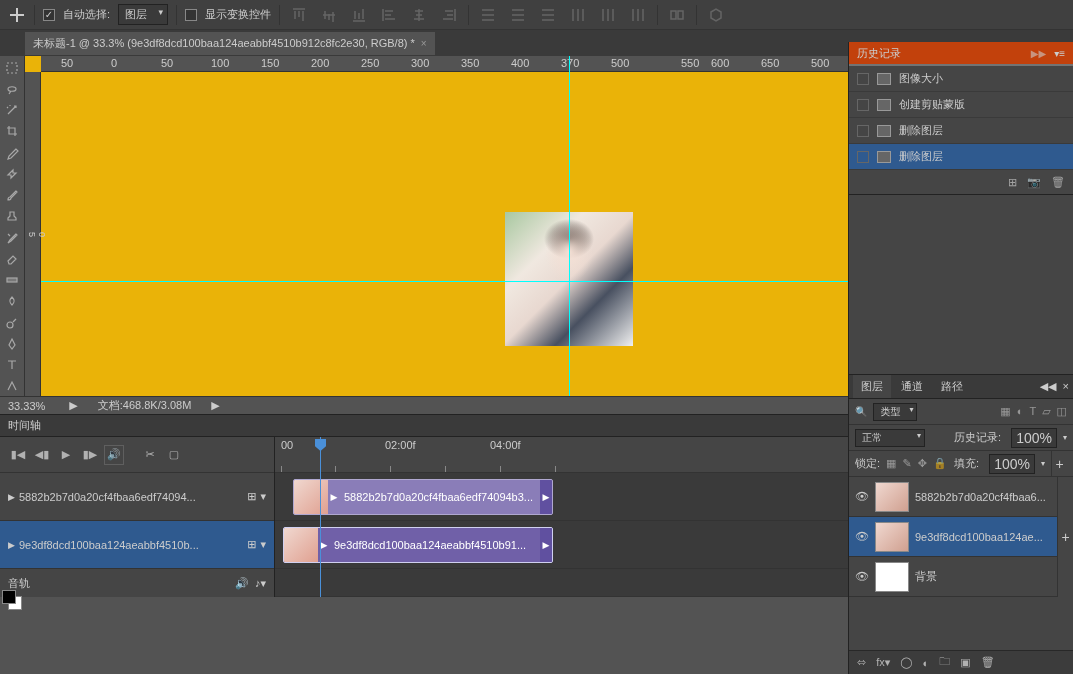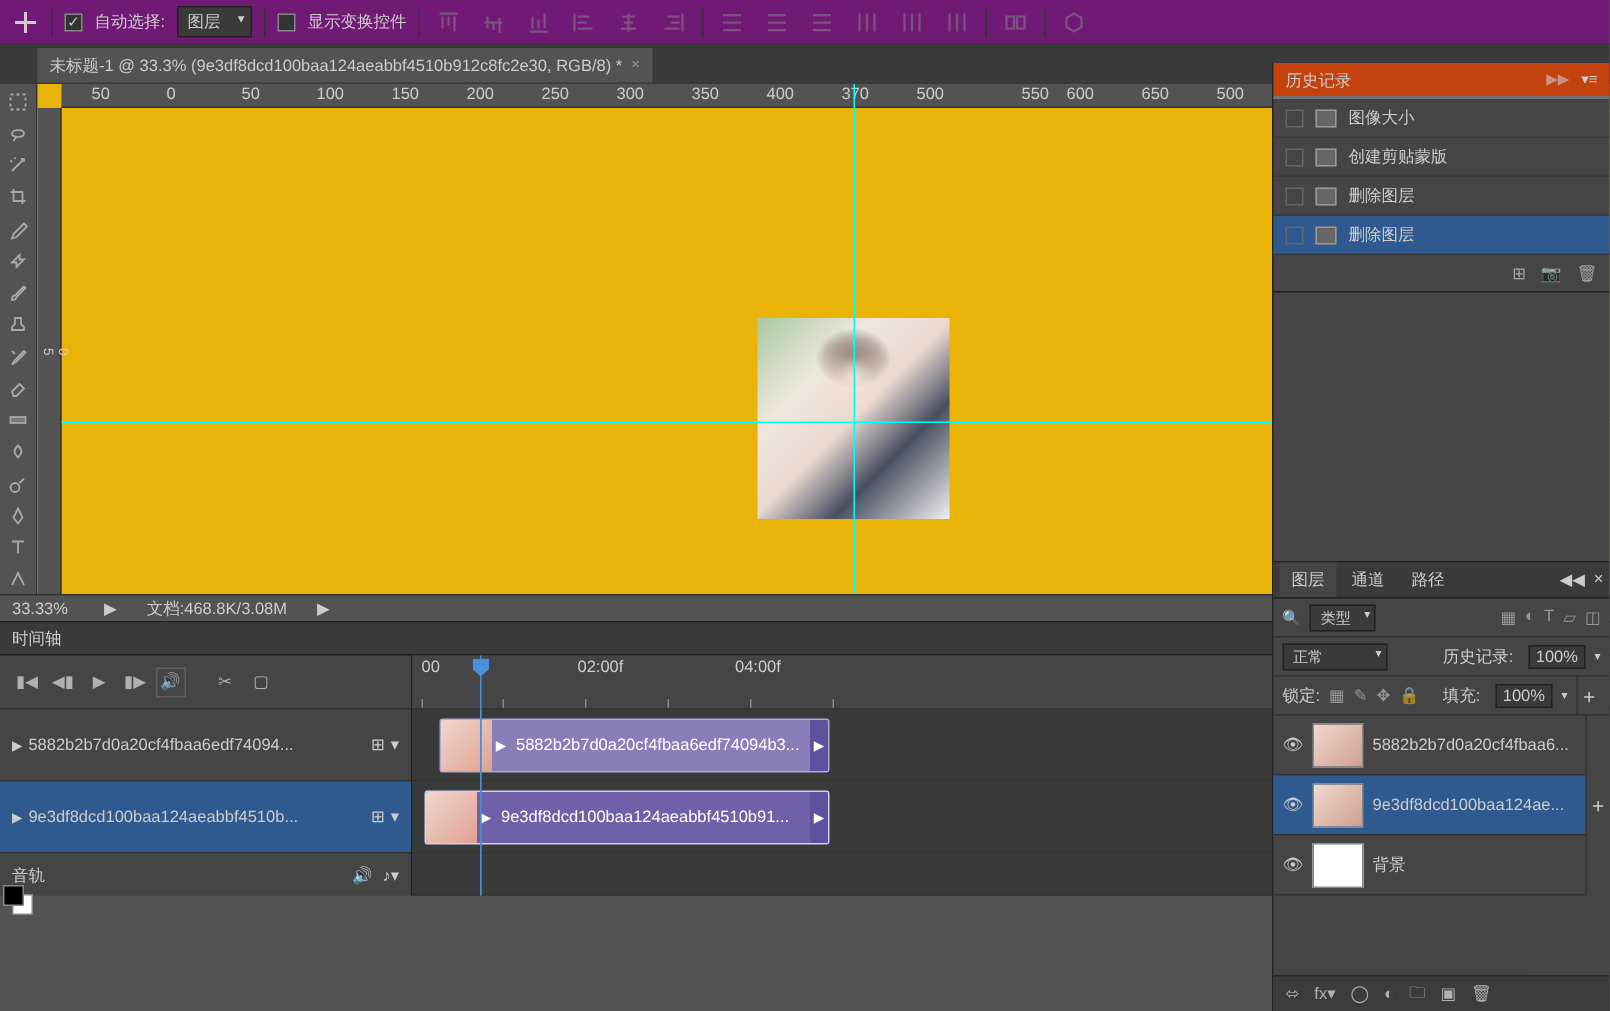--- a/index.html
+++ b/index.html
@@ -1,17 +1,17 @@
 <!DOCTYPE html>
 <html><head>
 <meta charset="utf-8">
 <style>
 *{margin:0;padding:0;box-sizing:border-box;font-family:"Microsoft YaHei",Arial,sans-serif;font-size:11px;color:#ccc;user-select:none}
 body{background:#535353;width:1073px;height:674px;overflow:hidden;position:relative}
-.topbar{height:30px;background:#701a75;display:flex;align-items:center;padding:0 8px;gap:8px;border-bottom:1px solid #333}
+.topbar{height:30px;background:#404040;display:flex;align-items:center;padding:0 8px;gap:8px;border-bottom:1px solid #333}
 .move-icon{width:18px;height:18px;position:relative}
 .move-icon::before{content:"";position:absolute;width:2px;height:14px;background:#ccc;left:8px;top:2px}
 .move-icon::after{content:"";position:absolute;width:14px;height:2px;background:#ccc;left:2px;top:8px}
 .checkbox{width:12px;height:12px;border:1px solid #888;background:#333;display:inline-flex;align-items:center;justify-content:center}
 .checkbox.checked::after{content:"✓";font-size:10px;color:#ccc}
 .dropdown{background:#3a3a3a;border:1px solid #222;padding:2px 18px 2px 6px;position:relative;min-width:50px}
 .dropdown::after{content:"▾";position:absolute;right:4px;top:2px;font-size:9px}
 .sep{width:1px;height:20px;background:#333}
 .icon-btn{width:22px;height:22px;display:flex;align-items:center;justify-content:center;opacity:0.5}
 .icon-btn svg{stroke:#888;fill:none;stroke-width:1.5}
@@ -71,21 +71,21 @@
 .layers{position:absolute;bottom:0;left:0;right:0;height:300px;background:#454545;border-top:1px solid #222}
 .layers-tabs{height:24px;background:#3a3a3a;display:flex;align-items:center;gap:2px;padding:0 4px;border-bottom:1px solid #222}
 .ltab{padding:4px 8px}
 .ltab.active{background:#454545}
 .ltab-x{margin-left:auto;display:flex;gap:6px;font-size:10px}
 .lrow{height:26px;display:flex;align-items:center;padding:0 6px;gap:6px;border-bottom:1px solid #333}
 .lrow .dd{background:#3a3a3a;border:1px solid #222;padding:1px 16px 1px 6px;position:relative;font-size:10px}
 .lrow .dd::after{content:"▾";position:absolute;right:3px;font-size:8px}
 .lrow .icons{display:flex;gap:6px;margin-left:auto}
 .lrow .icons span{opacity:0.6;font-size:11px}
-.lrow .pct{background:#3a3a3a;border:1px solid #222;padding:1px 4px;font-size:11px;margin-left:4px}
+.lrow .pct{background:#3a3a3a;border:1px solid #222;padding:1px 4px;font-size:14px;margin-left:4px}
 .layer-item{height:40px;display:flex;align-items:center;padding:0 6px;gap:6px;border-bottom:1px solid #333}
 .layer-item.sel{background:#2f5a8f}
 .eye{width:14px;font-size:11px}
 .lthumb{width:34px;height:30px;border:1px solid #888;background:linear-gradient(135deg,#f0d8d0,#d0a090)}
 .lthumb.white{background:#fff}
 .lname{flex:1;overflow:hidden;text-overflow:ellipsis;white-space:nowrap}
 .add-r{width:16px;text-align:center;border-left:1px solid #333;height:100%;display:flex;align-items:center;justify-content:center;font-size:14px}
 .layers-foot{position:absolute;bottom:0;left:0;right:0;height:24px;display:flex;align-items:center;padding:0 8px;gap:10px;background:#3a3a3a;border-top:1px solid #222;font-size:10px;opacity:0.8}
 .colorswatch{position:absolute;left:2px;top:590px;width:20px;height:20px}
 .colorswatch .fg{position:absolute;width:14px;height:14px;background:#000;border:1px solid #888}

